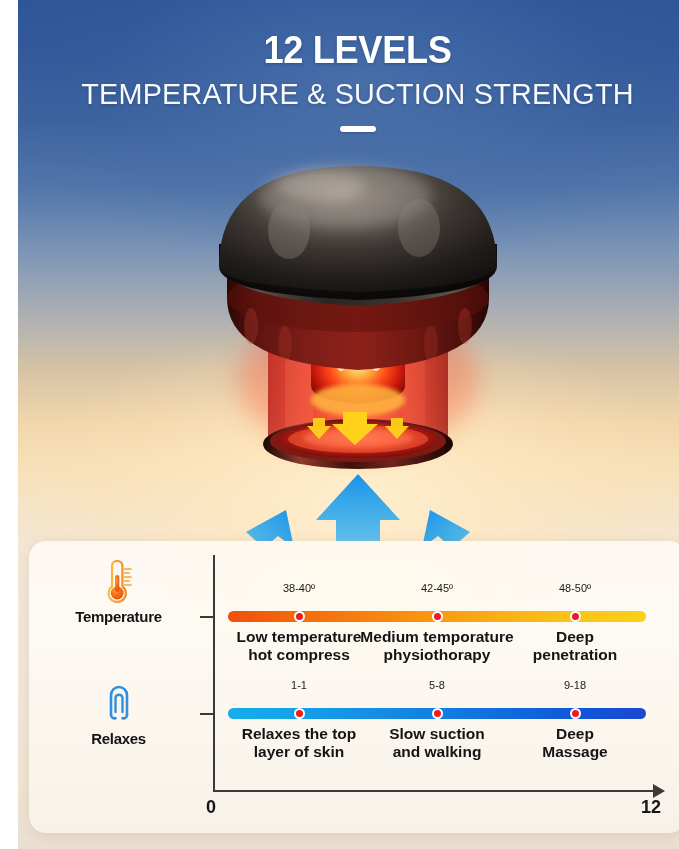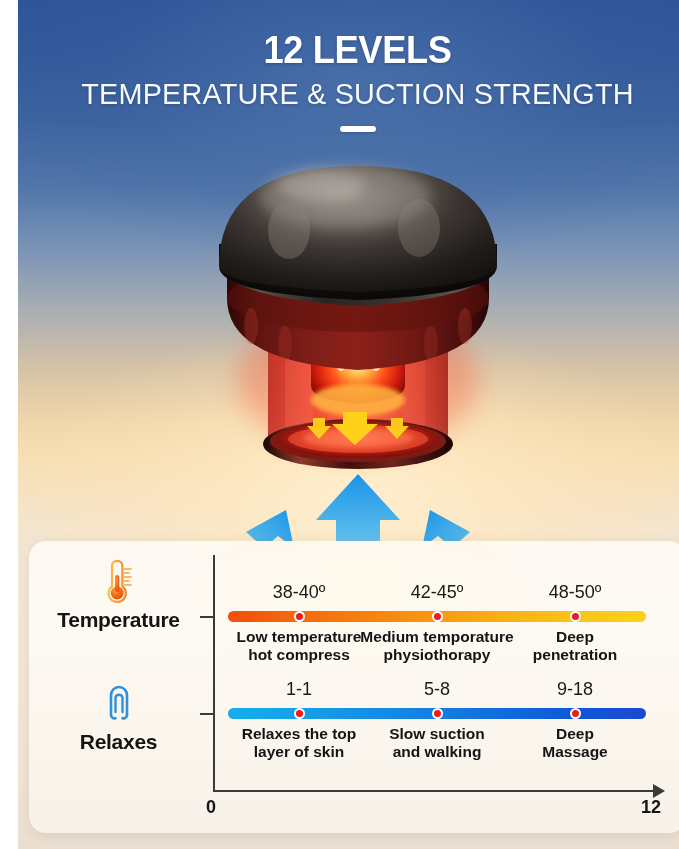--- a/index.html
+++ b/index.html
@@ -176,21 +176,21 @@
     width: 175px;
     left: 2px;
   }
   .row-label-block .ic {
     display: block;
     height: 46px;
     line-height: 0;
   }
   .row-label-text {
     display: block;
-    font-size: 21px;
+    font-size: 15px;
     font-weight: bold;
     color: #141414;
     letter-spacing: -0.3px;
     margin-top: 3px;
   }
 
   .temp-block { top: 18px; }
   .suc-block  { top: 140px; }
 
   .axis-line {
@@ -268,21 +268,21 @@
     background: #ef1b1b;
     border: 2.5px solid #ffffff;
     box-sizing: border-box;
   }
   .dot-temp { top: 70px; }
   .dot-suc  { top: 167px; }
 
   .seg-value {
     position: absolute;
     text-align: center;
-    font-size: 18px;
+    font-size: 11px;
     font-weight: normal;
     color: #1a1a1a;
     width: 150px;
   }
   .seg-value-temp { top: 41px; }
   .seg-value-suc  { top: 138px; }
 
   .seg-desc {
     position: absolute;
     text-align: center;

